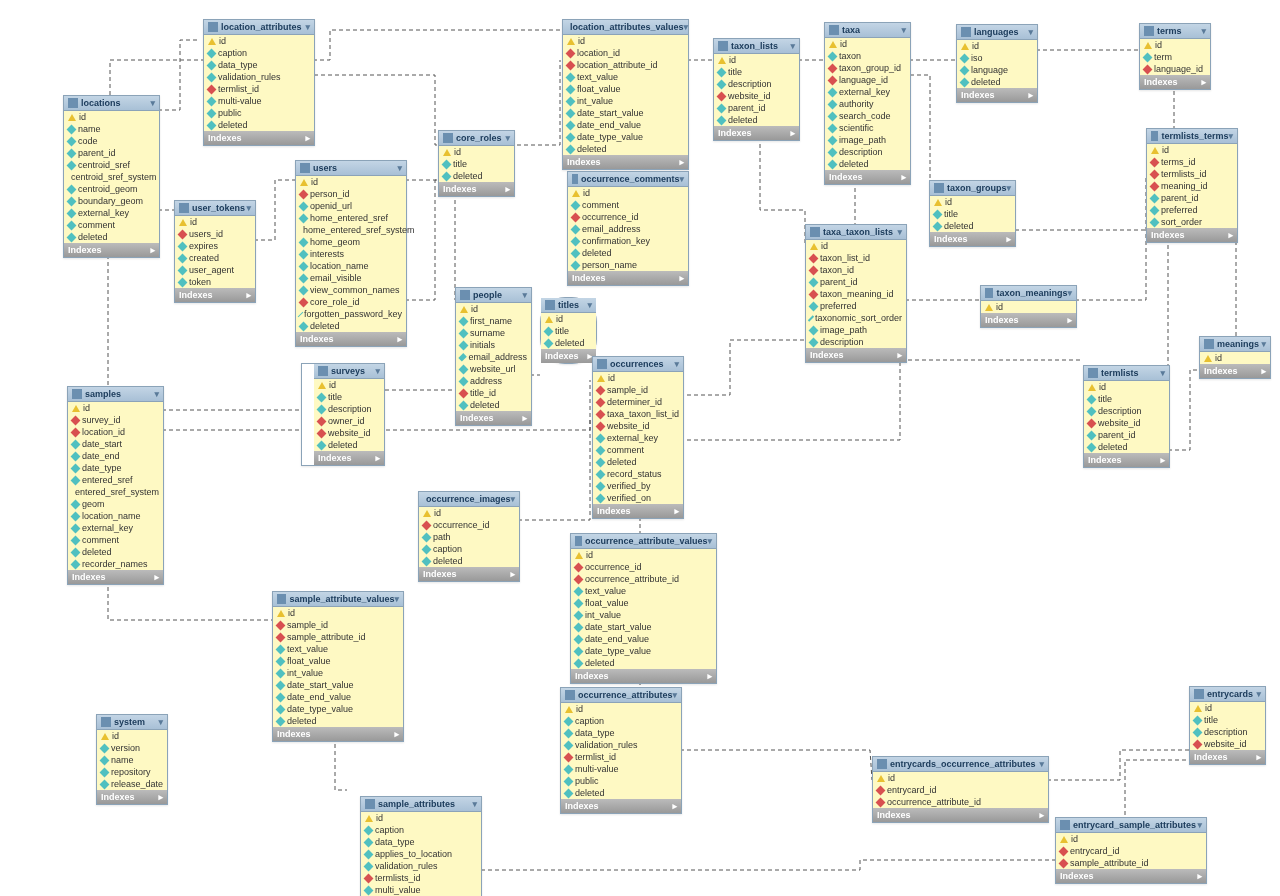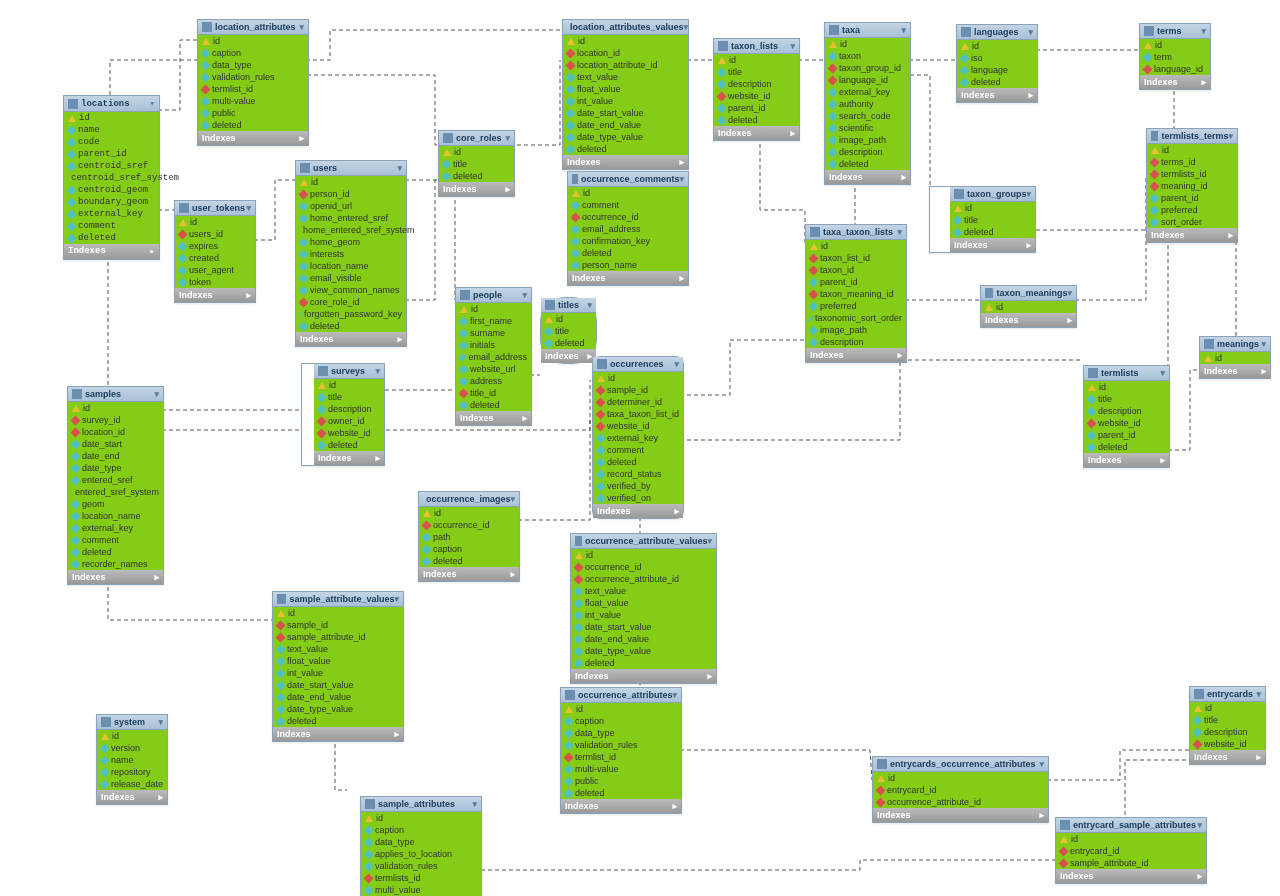--- a/index.html
+++ b/index.html
@@ -1,20 +1,20 @@
 <!DOCTYPE html>
 <html><head>
 <meta charset="utf-8">
 <style>
 body{margin:0;background:#fff;font-family:Arial,sans-serif;font-size:9px;color:#333;width:1280px;height:896px;position:relative}
 .tbl{position:absolute;border:1px solid #8ba3b8;background:#fff;box-shadow:0 1px 2px rgba(0,0,0,.1)}
 .tbl-hd{background:linear-gradient(#c3d5e5,#a8c0d6);padding:2px 4px;font-weight:bold;color:#1a3a5a;border-bottom:1px solid #8ba3b8;display:flex;align-items:center}
 .tbl-hd::before{content:'';display:inline-block;width:10px;height:10px;background:#6b8fb0;margin-right:3px}
 .tbl-hd::after{content:'▾';margin-left:auto;color:#5a7a99}
-.cols{background:#84cc16}
+.cols{background:#fef9c3}
 .col{padding:1px 4px;display:flex;align-items:center}
 .col::before{content:'';width:7px;height:7px;margin-right:3px;display:inline-block;transform:rotate(45deg)}
 .col.pk::before{transform:none;width:0;height:0;border-left:4px solid transparent;border-right:4px solid transparent;border-bottom:7px solid #e8c030}
 .col.fk::before{background:#d85050}
 .col.fld::before{background:#50c0c0}
 .idx{background:linear-gradient(#bbb,#999);color:#fff;padding:2px 4px;font-weight:bold;display:flex}
 .idx::after{content:'▸';margin-left:auto}
 svg{position:absolute;top:0;left:0;width:1280px;height:896px;pointer-events:none}
 svg line,svg polyline{stroke:#555;stroke-width:1;stroke-dasharray:4 3;fill:none}
 </style>
@@ -54,21 +54,21 @@
 <polyline points="1168,380 1168,450 1190,450 1190,370 1236,370 1236,220"></polyline>
 <polyline points="680,750 870,750 872,780"></polyline>
 <polyline points="1047,780 1120,780 1120,750 1189,750"></polyline>
 <polyline points="467,870 860,870 860,860 1055,860"></polyline>
 <polyline points="1125,815 1125,760 1189,760"></polyline>
 <polyline points="1240,370 1240,350 1270,350 1270,360"></polyline>
 <polyline points="1015,230 1140,230 1168,230 1168,380"></polyline>
 </svg>
 
 <div id="tables-root">
-    <div class="tbl" style="left: 63px; top: 95px; width: 95px; font-family: Liberation Mono, monospace;">
+    <div class="tbl" style="left: 63px; top: 95px; width: 95px;">
       <div class="tbl-hd">locations</div>
       <div class="cols">
         <div class="col pk">
           <span>id</span>
         </div>
         <div class="col fld">
           <span>name</span>
         </div>
         <div class="col fld">
           <span>code</span>
@@ -93,21 +93,21 @@
         </div>
         <div class="col fld">
           <span>comment</span>
         </div>
         <div class="col fld">
           <span>deleted</span>
         </div>
       </div>
       <div class="idx">Indexes</div>
     </div>
-    <div class="tbl" style="left: 197px; top: 19px; width: 110px;">
+    <div class="tbl" style="left: 203px; top: 19px; width: 110px;">
       <div class="tbl-hd">location_attributes</div>
       <div class="cols">
         <div class="col pk">
           <span>id</span>
         </div>
         <div class="col fld">
           <span>caption</span>
         </div>
         <div class="col fld">
           <span>data_type</span>
@@ -366,21 +366,21 @@
         </div>
         <div class="col fld">
           <span>deleted</span>
         </div>
         <div class="col fld">
           <span>person_name</span>
         </div>
       </div>
       <div class="idx">Indexes</div>
     </div>
-    <div class="tbl" style="left: 929px; top: 186px; width: 85px; padding-left: 20px;">
+    <div class="tbl" style="left: 929px; top: 180px; width: 85px;">
       <div class="tbl-hd">taxon_groups</div>
       <div class="cols">
         <div class="col pk">
           <span>id</span>
         </div>
         <div class="col fld">
           <span>title</span>
         </div>
         <div class="col fld">
           <span>deleted</span>
@@ -531,21 +531,21 @@
         </div>
         <div class="col fk">
           <span>website_id</span>
         </div>
         <div class="col fld">
           <span>deleted</span>
         </div>
       </div>
       <div class="idx">Indexes</div>
     </div>
-    <div class="tbl" style="left: 592px; top: 356px; width: 90px; border-radius: 8px;">
+    <div class="tbl" style="left: 592px; top: 356px; width: 90px;">
       <div class="tbl-hd">occurrences</div>
       <div class="cols">
         <div class="col pk">
           <span>id</span>
         </div>
         <div class="col fk">
           <span>sample_id</span>
         </div>
         <div class="col fk">
           <span>determiner_id</span>

